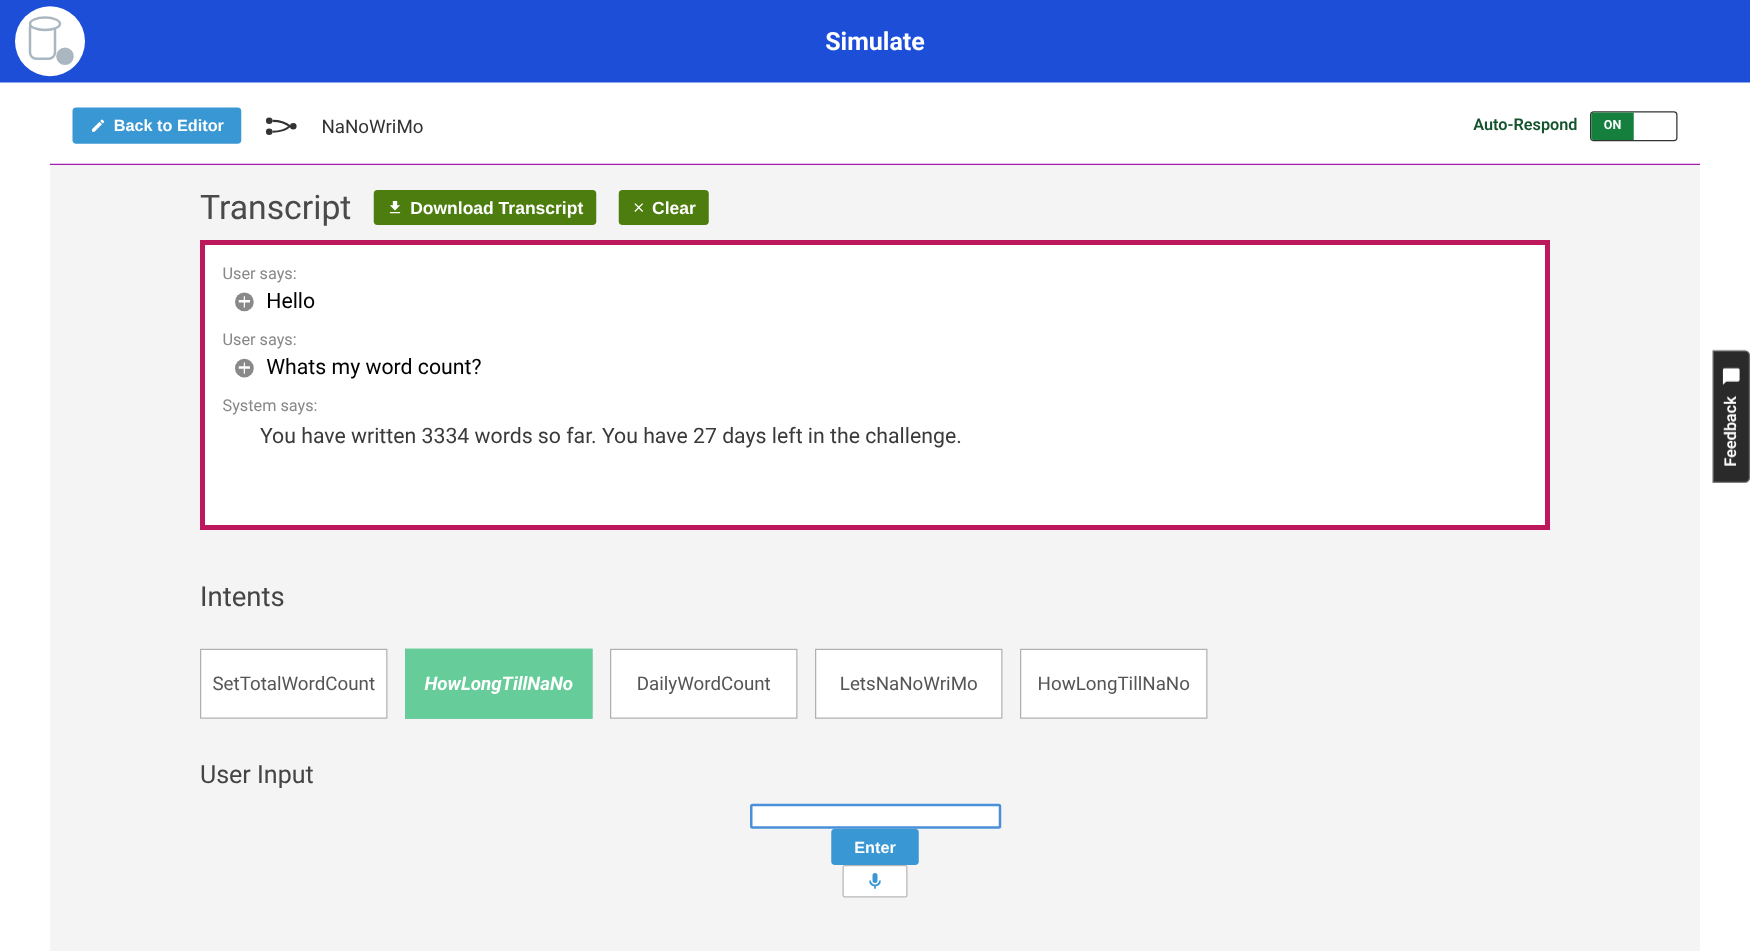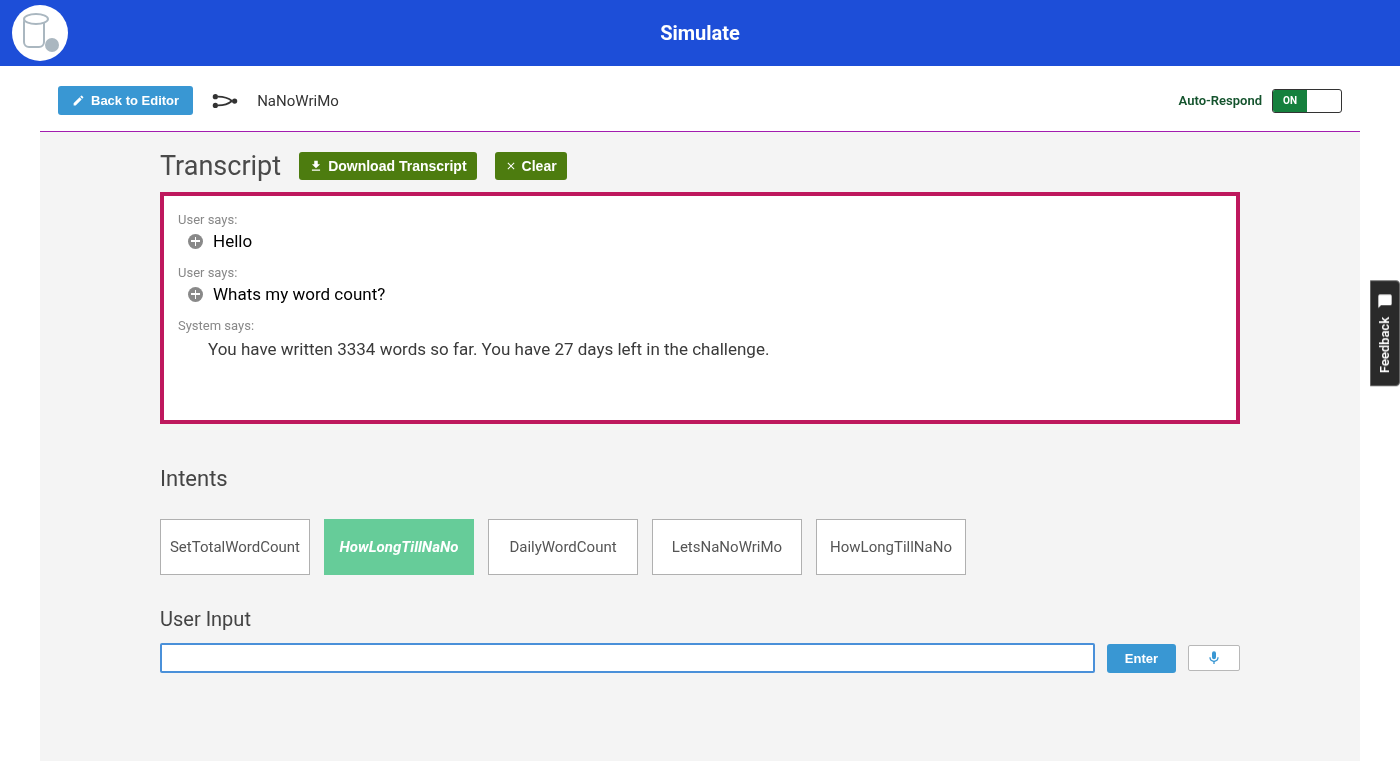--- a/index.html
+++ b/index.html
@@ -111,21 +111,21 @@
   width: 150px; height: 56px; border: 1px solid #b0b0b0; background: #fff;
   display: flex; align-items: center; justify-content: center;
   font-size: 15px; color: #555; overflow: hidden; white-space: nowrap;
   cursor: pointer;
 }
 .intent-chip.active {
   background: #66cc99; color: #fff; border-color: #66cc99; font-weight: 700; font-style: italic;
 }
 
 .user-input-title { font-size: 20px; color: #444; margin-bottom: 12px; }
-.input-row { display: flex; gap: 12px; align-items: center; }
+.input-row { display: flex; gap: 0; align-items: center; flex-direction: column; }
 .user-input-field {
   flex: 1; height: 30px; border: 2px solid #4a90d9; border-radius: 2px;
   background: #fff; padding: 0 8px; font-size: 14px; outline: none;
 }
 .btn-enter {
   background: #3997d3; color: #fff; border: none; padding: 7px 18px;
   font-size: 13px; font-weight: 600; border-radius: 3px; cursor: pointer;
 }
 .mic-btn {
   width: 52px; height: 26px; border: 1px solid #b8b8b8; background: #fff;

